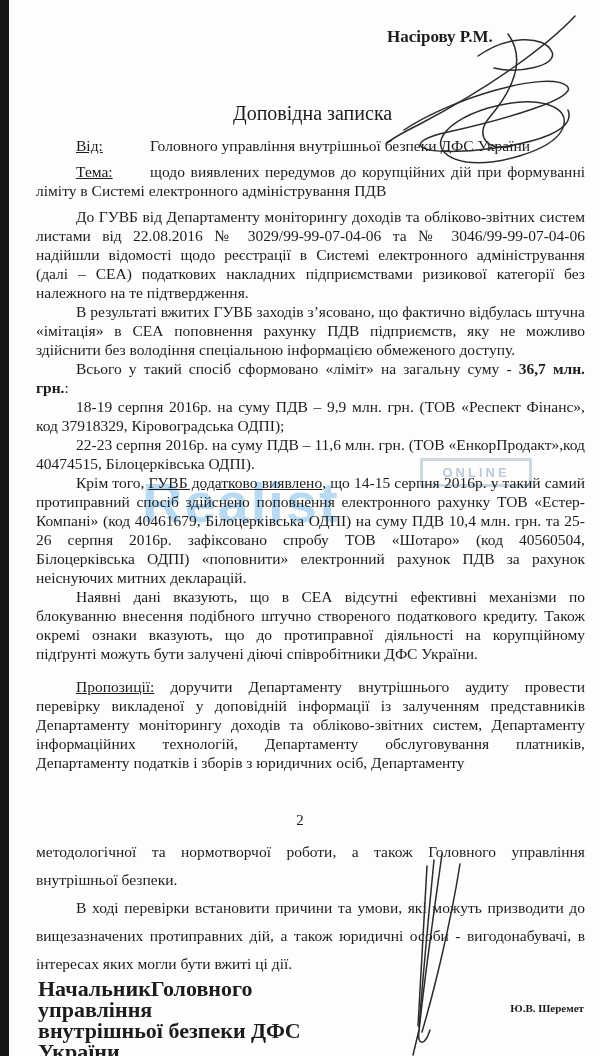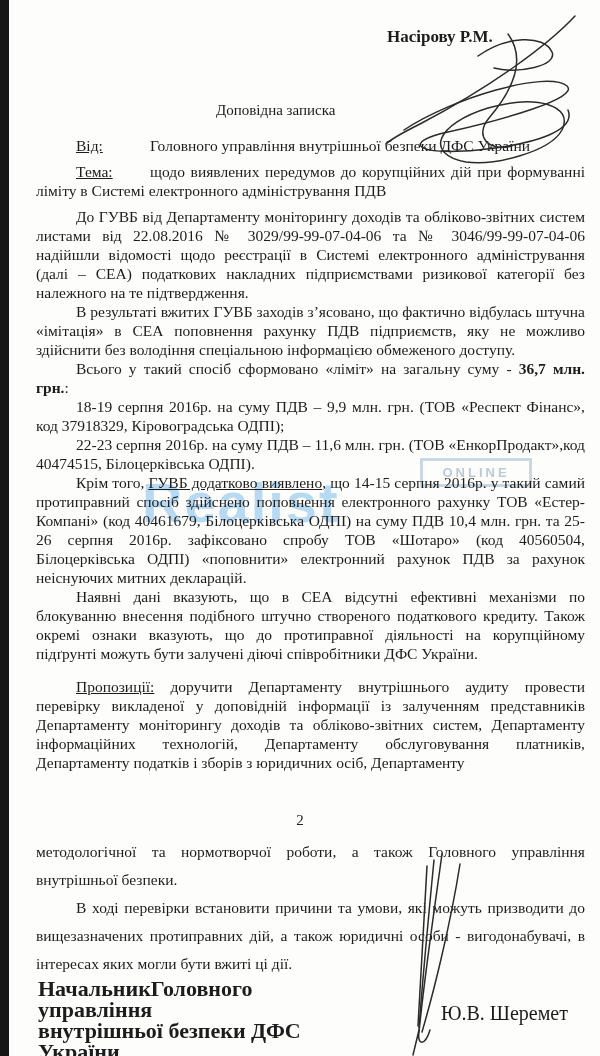--- a/index.html
+++ b/index.html
@@ -26,22 +26,22 @@
     font-size:13px;font-weight:700;letter-spacing:3px;
     color:rgba(150,175,196,0.65);
   }
 
   
   .recipient{
     position:absolute;left:387px;top:26px;z-index:3;
     font-weight:700;font-size:17px;line-height:22px;white-space:nowrap;
   }
   .doc-title{
-    position:absolute;left:216px;top:102px;z-index:3;
-    font-size:15px;
+    position:absolute;left:233px;top:102px;z-index:3;
+    font-size:20px;
   }
   .sig-top{position:absolute;left:362px;top:12px;z-index:4;}
   .sig-bottom{position:absolute;left:378px;top:852px;z-index:4;}
 
   
   .page1-body{
     position:absolute;left:36px;top:136px;width:549px;height:688px;
     overflow:hidden;z-index:2;
     font-size:15.5px;line-height:19px;text-align:justify;
   }
@@ -62,22 +62,22 @@
     position:absolute;left:36px;top:838px;width:549px;z-index:2;
     font-size:15.5px;line-height:28px;text-align:justify;
   }
   .page2-body p{margin:0;}
 
   .signer-title{
     position:absolute;left:38px;top:978px;width:320px;z-index:3;
     font-weight:700;font-size:22px;line-height:21px;
   }
   .signer-name{
-    position:absolute;right:32px;top:1002px;z-index:3;
-    font-weight:400;font-size:20px;white-space:nowrap;
+    position:absolute;right:16px;top:1002px;z-index:3;
+    font-weight:700;font-size:11px;white-space:nowrap;
   }
   svg path{fill:none;stroke:#2b2b2b;stroke-width:1.5;stroke-linecap:round;}
 </style>
 </head>
 <body>
 
 <div class="scan-edge"></div>
 
 <div class="wm-brand">Realist</div>
 <div class="wm-badge">ONLINE</div>

